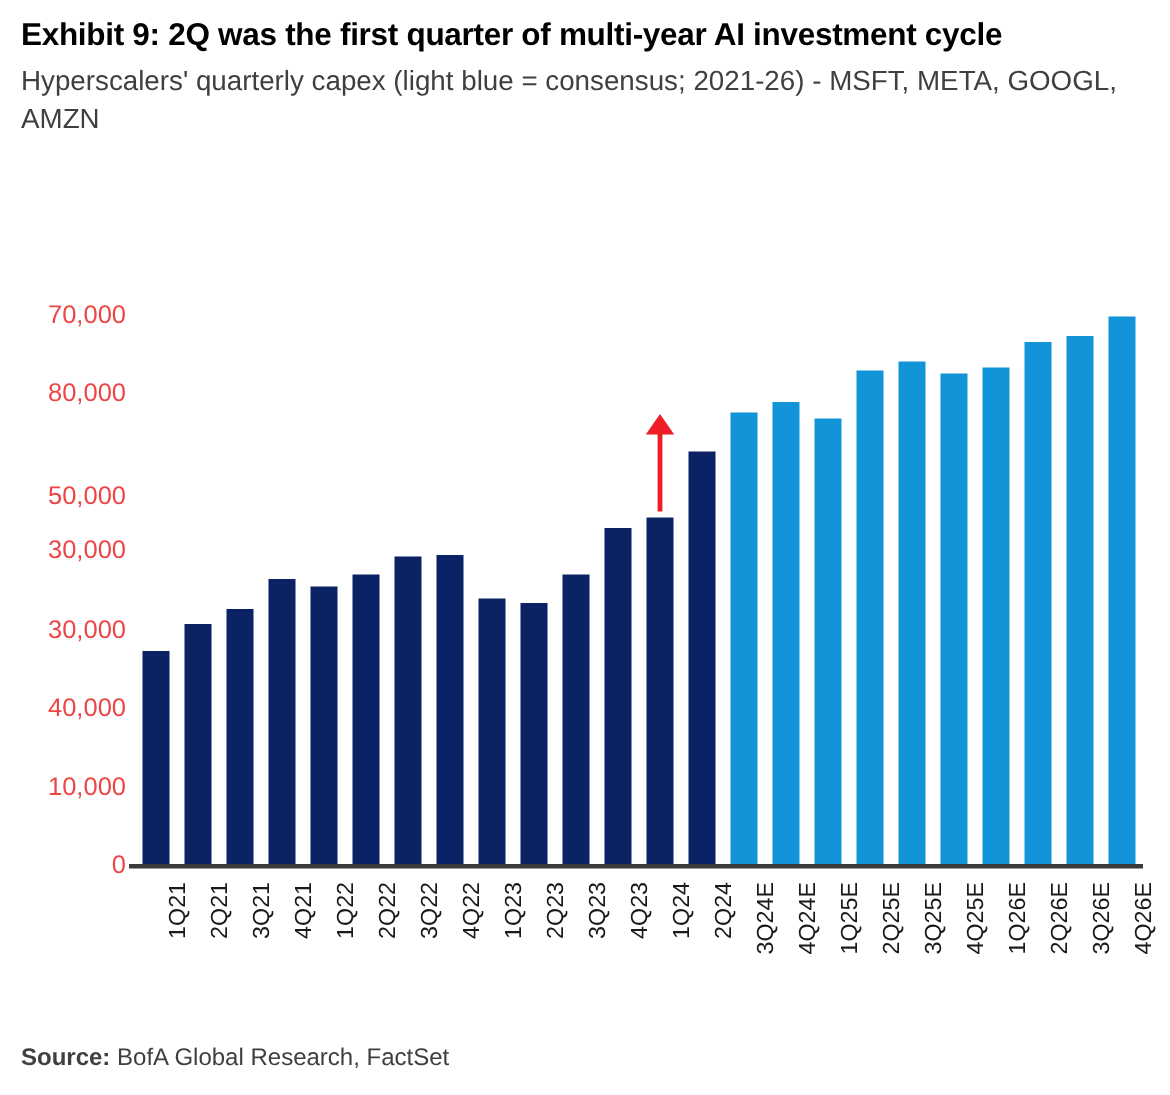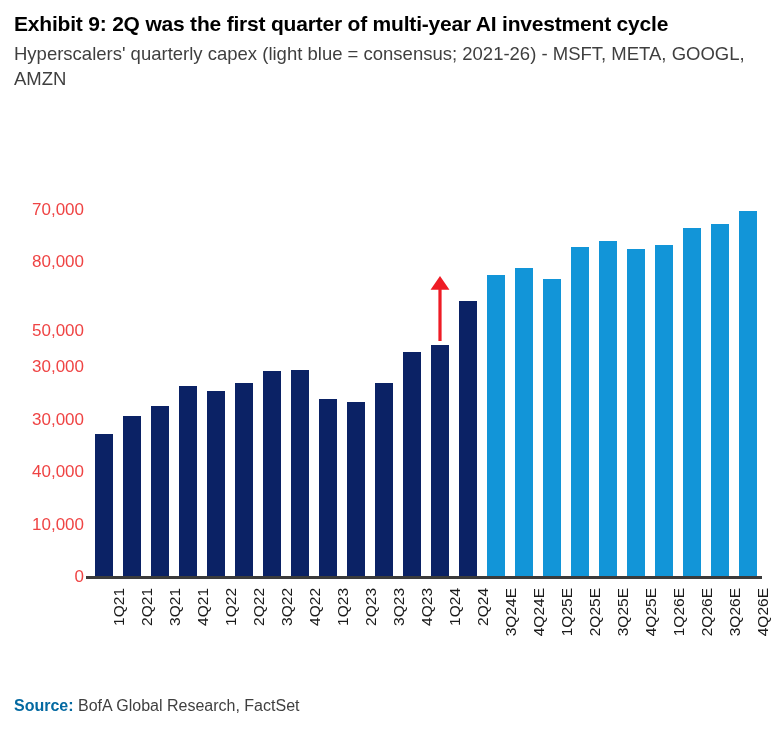--- a/index.html
+++ b/index.html
@@ -118,21 +118,21 @@
   
   #footer {
     position: absolute;
     left: 14px;
     top: 697px;
     font-size: 16px;
     white-space: nowrap;
   }
   #footer-label {
     font-weight: bold;
-    color: #0369a1;
+    color: #404040;
   }
   #footer-text {
     font-weight: normal;
     color: #3f3f3f;
   }
 </style>
 </head>
 <body>
 
 <div id="header">

